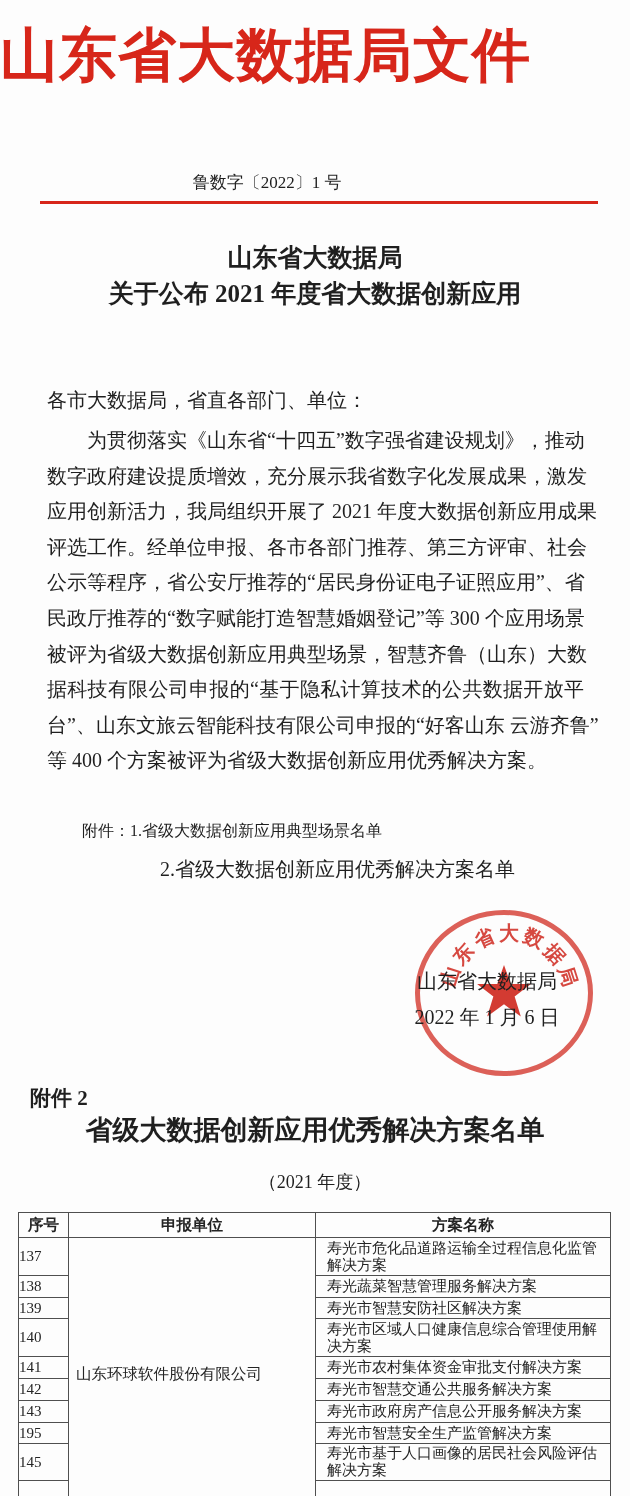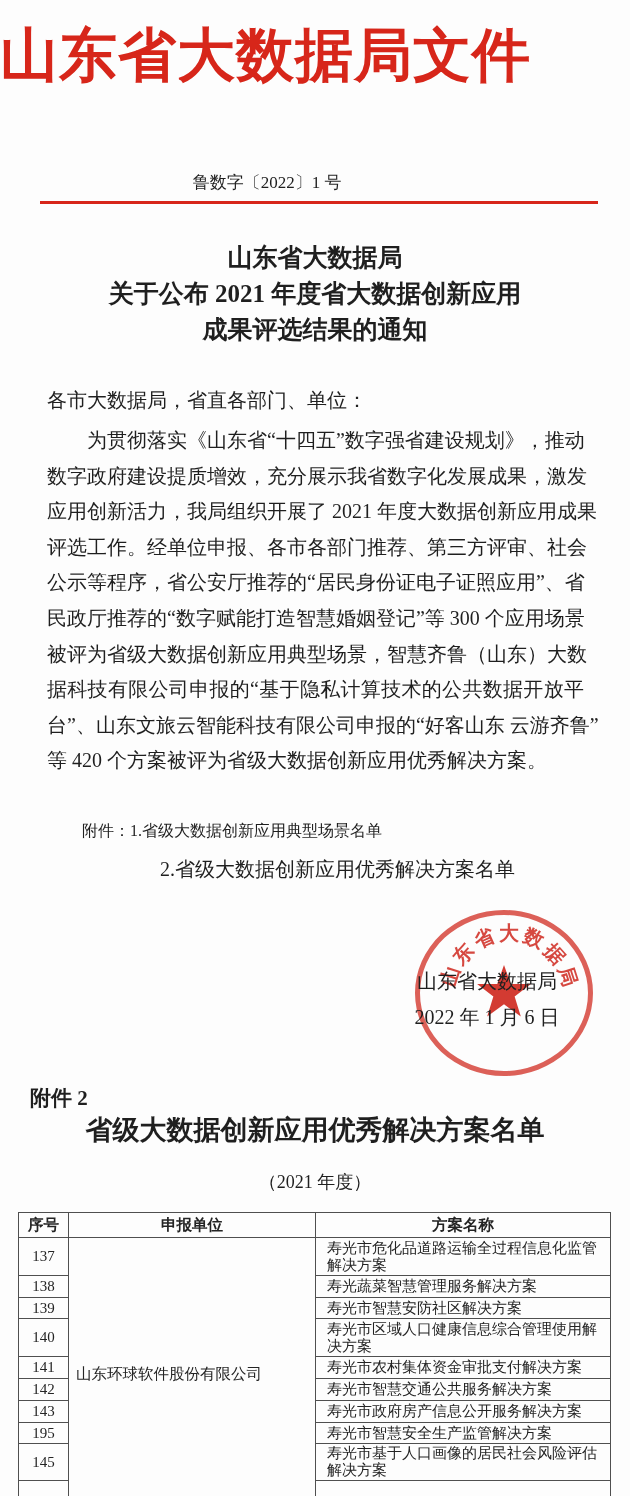--- a/index.html
+++ b/index.html
@@ -108,54 +108,53 @@
     font-size:15px;color:#242424;
   }
   .tbl th,.tbl td{
     border:1px solid var(--border);
     overflow:hidden;
   }
   .tbl th{
     font-size:15.5px;font-weight:bold;text-align:center;
     height:25px;padding:0;
   }
-  .num-cell{text-align:center;padding:0;}
+  .num-cell{padding:0;}
   .unit-cell{vertical-align:middle;padding:0 4px 0 7px;font-size:15.5px;}
   .name-cell{padding:1px 8px 1px 11px;line-height:17px;text-align:left;}
 </style>
 </head>
 <body>
 
 <div class="page">
 
   <div class="abs header-title">山东省大数据局文件</div>
 
   <div class="abs doc-number">鲁数字〔2022〕1 号</div>
 
   <div class="abs red-rule"></div>
 
   <div class="abs doc-title">
     <div>山东省大数据局</div>
     <div>关于公布 2021 年度省大数据创新应用</div>
-    <div>成果评选结果的通知</div>
   </div>
 
   <div class="abs salutation">各市大数据局，省直各部门、单位：</div>
 
   <div class="abs body-wrap" id="body-lines">
       <div class="body-line indent">为贯彻落实《山东省“十四五”数字强省建设规划》，推动</div>
       <div class="body-line">数字政府建设提质增效，充分展示我省数字化发展成果，激发</div>
       <div class="body-line">应用创新活力，我局组织开展了 2021 年度大数据创新应用成果</div>
       <div class="body-line">评选工作。经单位申报、各市各部门推荐、第三方评审、社会</div>
       <div class="body-line">公示等程序，省公安厅推荐的“居民身份证电子证照应用”、省</div>
       <div class="body-line">民政厅推荐的“数字赋能打造智慧婚姻登记”等 300 个应用场景</div>
       <div class="body-line">被评为省级大数据创新应用典型场景，智慧齐鲁（山东）大数</div>
       <div class="body-line">据科技有限公司申报的“基于隐私计算技术的公共数据开放平</div>
       <div class="body-line">台”、山东文旅云智能科技有限公司申报的“好客山东 云游齐鲁”</div>
-      <div class="body-line last">等 420 个方案被评为省级大数据创新应用优秀解决方案。</div>
+      <div class="body-line last">等 400 个方案被评为省级大数据创新应用优秀解决方案。</div>
     </div>
 
   <div class="abs attach-line1">
     <span>附件：</span><span>1.省级大数据创新应用典型场景名单</span>
   </div>
   <div class="abs attach-line2">
     <span>2.省级大数据创新应用优秀解决方案名单</span>
   </div>
 
   <div class="abs seal" id="seal">

